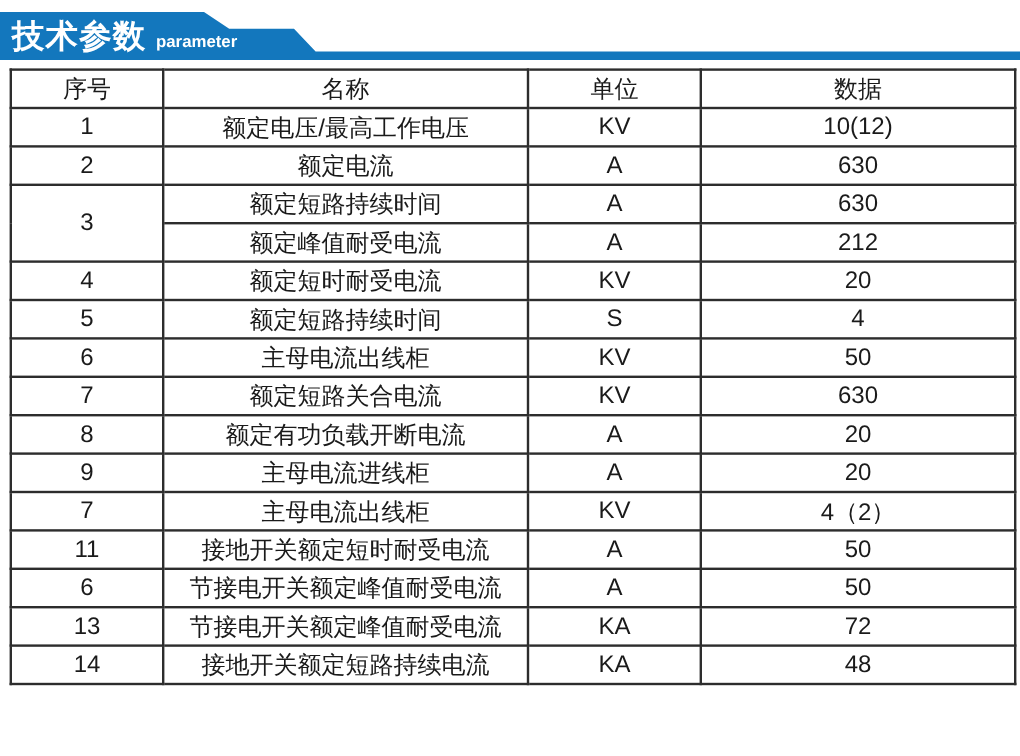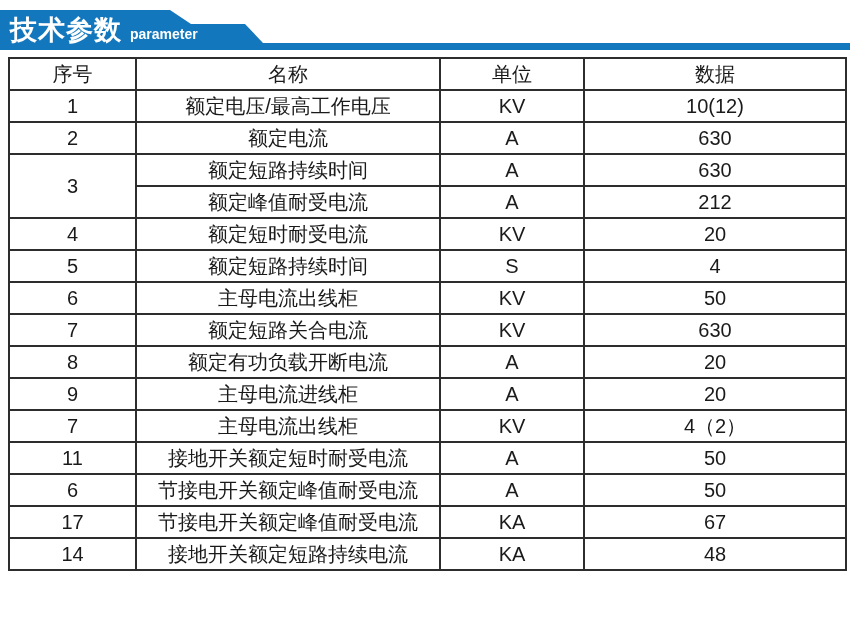--- a/index.html
+++ b/index.html
@@ -178,24 +178,24 @@
           <td>A</td>
           <td>50</td>
         </tr>
         <tr>
           <td>6</td>
           <td>节接电开关额定峰值耐受电流</td>
           <td>A</td>
           <td>50</td>
         </tr>
         <tr>
-          <td>17</td>
+          <td>13</td>
           <td>节接电开关额定峰值耐受电流</td>
           <td>KA</td>
-          <td>67</td>
+          <td>72</td>
         </tr>
         <tr>
           <td>14</td>
           <td>接地开关额定短路持续电流</td>
           <td>KA</td>
           <td>48</td>
         </tr>
       </tbody>
   </table>
 

